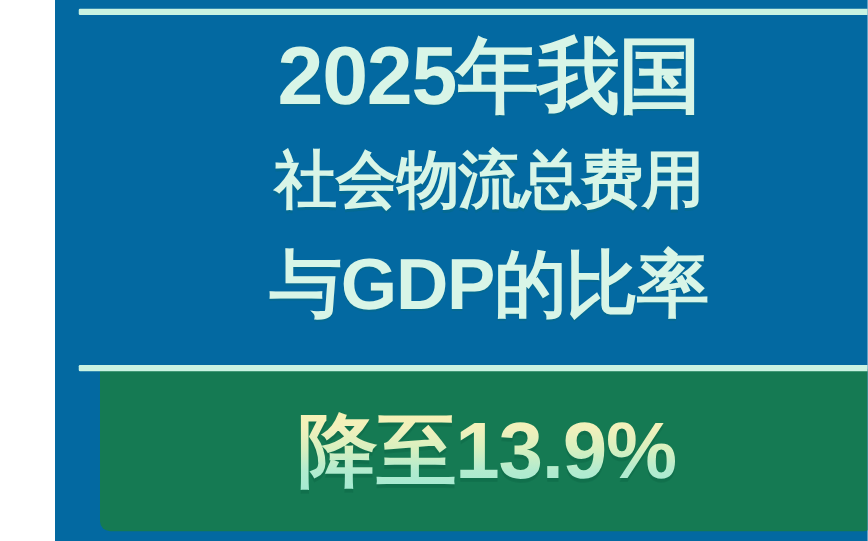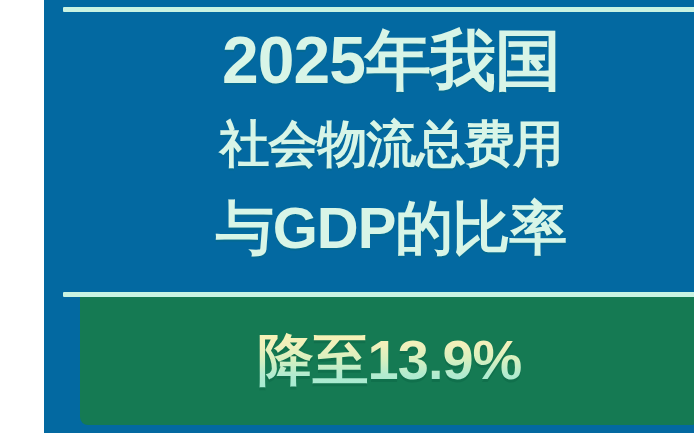--- a/index.html
+++ b/index.html
@@ -79,21 +79,21 @@
     left: 36px;
     top: 295px;
     width: 619px;
     height: 130px;
     display: flex;
     align-items: center;
     justify-content: center;
     z-index: 5;
   }
   .headline {
-    font-size: 56px;
+    font-size: 64px;
     font-weight: 700;
     line-height: 1;
     letter-spacing: -1px;
     white-space: nowrap;
     background-image: linear-gradient(
       to bottom,
       #f7f2b4 0%,
       #f2f0bb 22%,
       #d8f0bf 48%,
       #b2ebcf 76%,

